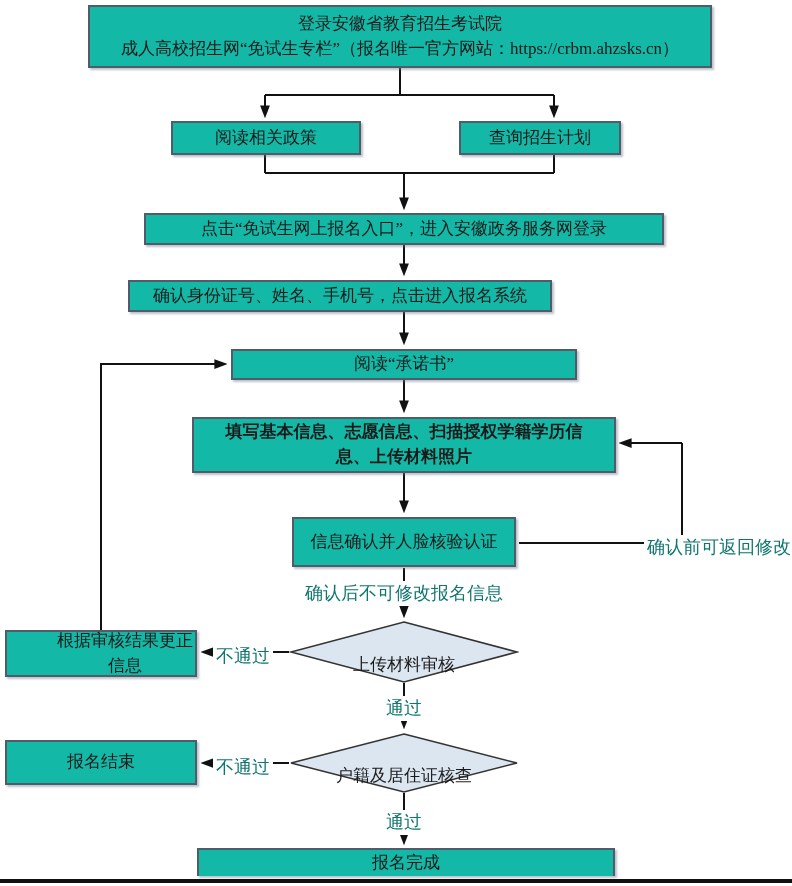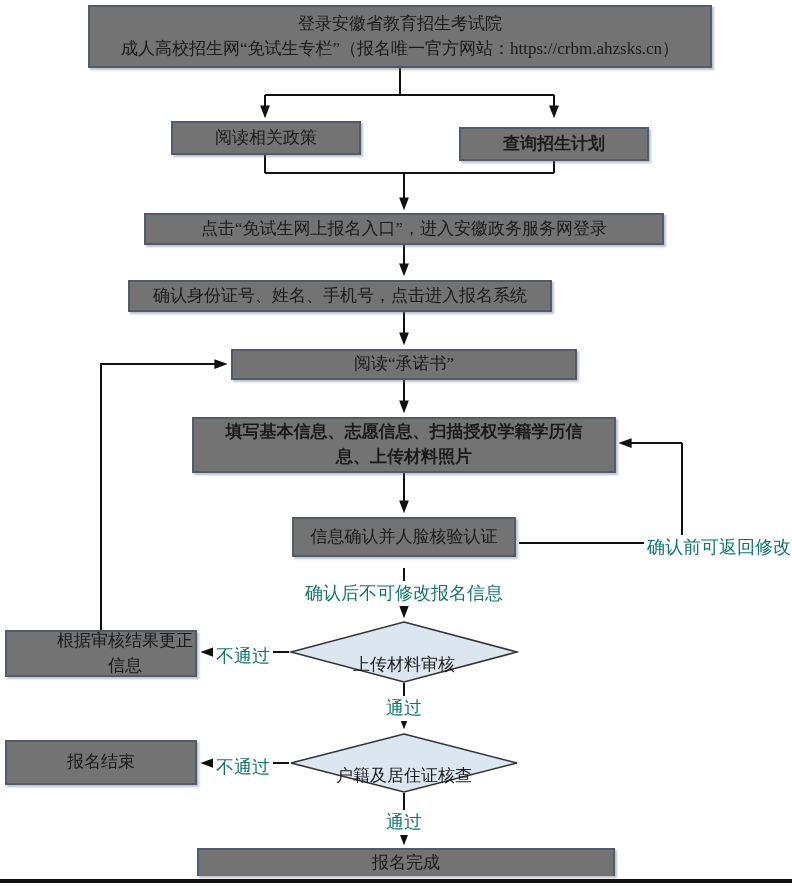--- a/index.html
+++ b/index.html
@@ -2,21 +2,21 @@
 <html><head>
 <meta charset="utf-8">
 <style>
   html,body{margin:0;padding:0;background:#ffffff;}
   #stage{
     position:relative;width:792px;height:886px;background:#ffffff;overflow:hidden;
     font-family:"Liberation Serif","DejaVu Serif",serif;color:#1a1a1a;
   }
   #connectors{position:absolute;left:0;top:0;z-index:1;}
   .box{
-    position:absolute;z-index:2;background:#737373;border:2px solid #515c6b;
+    position:absolute;z-index:2;background:#14b8a6;border:2px solid #515c6b;
     box-sizing:border-box;display:flex;flex-direction:column;align-items:center;justify-content:center;
     text-align:center;font-size:17px;line-height:1.45;
     box-shadow:1.5px 1.5px 2px rgba(110,120,135,0.45);
   }
   .diamond{position:absolute;z-index:2;}
   .diamond svg{position:absolute;left:0;top:0;}
   .diamond .dlabel{
     position:absolute;left:0;top:12px;width:100%;height:100%;
     display:flex;align-items:center;justify-content:center;font-size:17px;
   }
@@ -60,33 +60,33 @@
     </g>
   </svg>
 
   <div class="box" style="left:88px;top:5px;width:624px;height:63px;">
     <div>登录安徽省教育招生考试院</div>
     <div>成人高校招生网“免试生专栏”（报名唯一官方网站：https://crbm.ahzsks.cn）</div>
   </div>
 
   <div class="box" style="left:171px;top:121px;width:190px;height:34px;">阅读相关政策</div>
 
-  <div class="box" style="left:459px;top:127px;width:190px;height:34px;font-weight:bold;">查询招生计划</div>
+  <div class="box" style="left:459px;top:121px;width:162px;height:34px;">查询招生计划</div>
 
   <div class="box" style="left:144px;top:213px;width:520px;height:32px;">点击“免试生网上报名入口”，进入安徽政务服务网登录</div>
 
   <div class="box" style="left:128px;top:280px;width:424px;height:32px;">确认身份证号、姓名、手机号，点击进入报名系统</div>
 
   <div class="box" style="left:231px;top:349px;width:346px;height:31px;">阅读“承诺书”</div>
 
   <div class="box" style="left:192px;top:417px;width:424px;height:56px;">
     <div class="inner-constrain">填写基本信息、志愿信息、扫描授权学籍学历信息、上传材料照片</div>
   </div>
 
-  <div class="box" style="left:292px;top:517px;width:224px;height:40px;">信息确认并人脸核验认证</div>
+  <div class="box" style="left:292px;top:517px;width:224px;height:50px;">信息确认并人脸核验认证</div>
 
   <div class="diamond" style="left:289px;top:621px;width:230px;height:62px;">
     <svg width="230" height="62" viewBox="0 0 230 62">
       <polygon points="115,1 228,31 115,61 2,31" fill="#dce6f1" stroke="#333" stroke-width="1.5"></polygon>
     </svg>
     <div class="dlabel">上传材料审核</div>
   </div>
 
   <div class="box" style="left:5px;top:630px;width:192px;height:47px;padding-left:48px;">根据审核结果更正信息</div>
 

